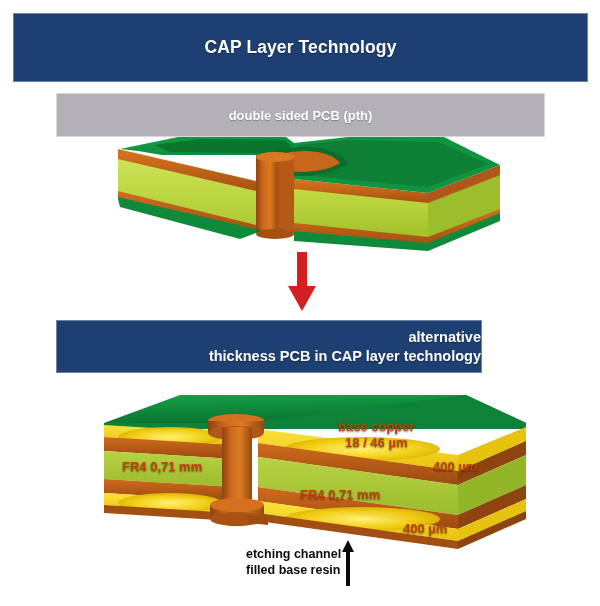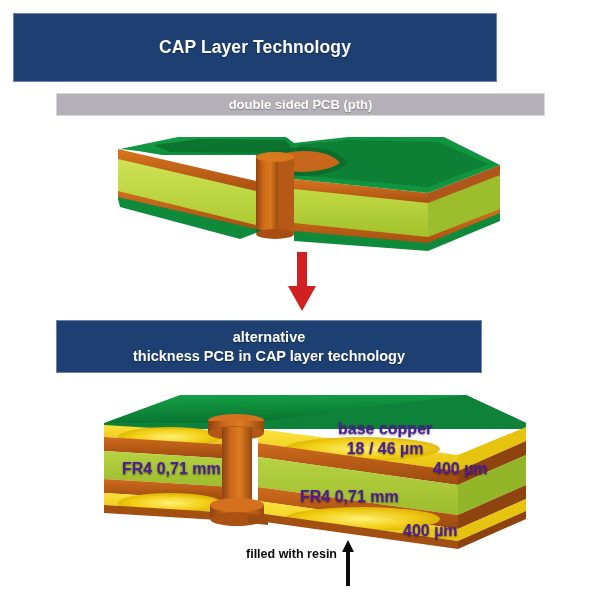--- a/index.html
+++ b/index.html
@@ -28,42 +28,43 @@
     display: flex;
     flex-direction: column;
     align-items: center;
     justify-content: center;
     line-height: 1.28;
     text-shadow: 0 1px 1px rgba(0,0,0,0.35);
   }
   #title-banner {
     left: 13px;
     top: 13px;
-    width: 484px;
+    width: 575px;
     height: 69px;
     font-size: 17.5px;
   }
   #title-banner .line1 { letter-spacing: 0.1px; }
   #title-banner .line2 { letter-spacing: -0.1px; }
 
   #alt-banner {
     left: 56px;
     top: 320px;
     width: 426px;
     height: 53px;
     font-size: 14.5px;
+    align-items: flex-end;
   }
 
   
   #grey-bar {
     position: absolute;
     left: 56px;
     top: 93px;
     width: 489px;
-    height: 23px;
+    height: 44px;
     background: #b3b1b7;
     border: 1px solid #d8d7db;
     box-sizing: border-box;
     color: #ffffff;
     font-weight: bold;
     font-size: 13px;
     display: flex;
     align-items: center;
     justify-content: center;
     text-shadow: 0 1px 1px rgba(0,0,0,0.3);
@@ -91,23 +92,23 @@
   #pcb-bottom {
     left: 62px;
     top: 393px;
     width: 480px;
     height: 160px;
   }
 
   
   .pcb-label {
     position: absolute;
-    color: #4c1d95;
+    color: #c2410c;
     font-weight: bold;
-    font-size: 16px;
+    font-size: 13px;
     line-height: 1.22;
     text-shadow: 0 1px 2px rgba(0,0,0,0.55);
     white-space: nowrap;
     pointer-events: none;
   }
   #label-base-copper { left: 338px; top: 419px; text-align: center; }
   #label-fr4-left    { left: 122px; top: 459px; }
   #label-um-upper    { left: 433px; top: 459px; }
   #label-fr4-right   { left: 300px; top: 487px; }
   #label-um-lower    { left: 403px; top: 521px; }
@@ -309,17 +310,18 @@
 
 <div id="label-fr4-left" class="pcb-label">FR4 0,71 mm</div>
 
 <div id="label-um-upper" class="pcb-label">400 µm</div>
 
 <div id="label-fr4-right" class="pcb-label">FR4 0,71 mm</div>
 
 <div id="label-um-lower" class="pcb-label">400 µm</div>
 
 <div id="caption">
-  <div>filled with resin</div>
+  <div>etching channel</div>
+  <div>filled base resin</div>
 </div>
 <svg id="caption-arrow" viewBox="0 0 14 46">
   <polygon points="7,0 13,12 9,12 9,46 5,46 5,12 1,12" fill="#0b0b0b"></polygon>
 </svg>
 
 </body></html>

